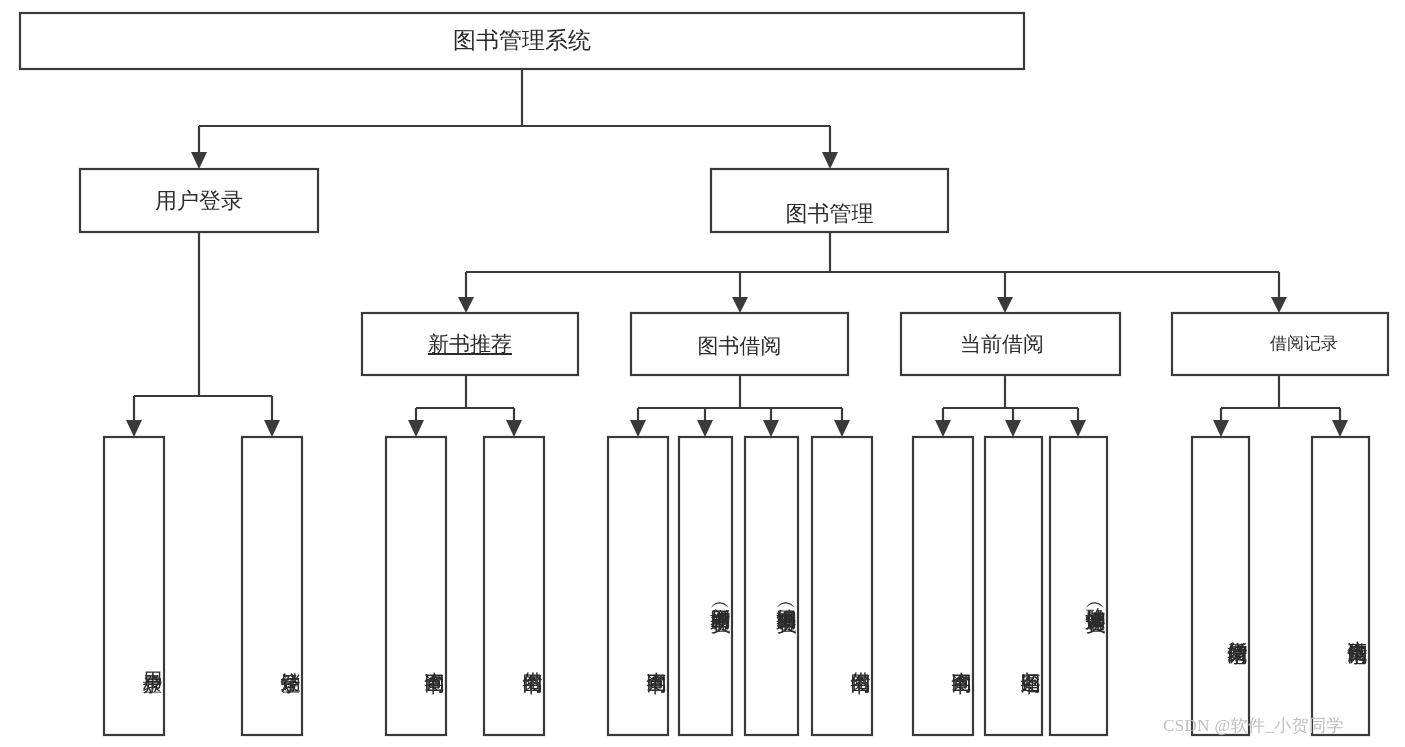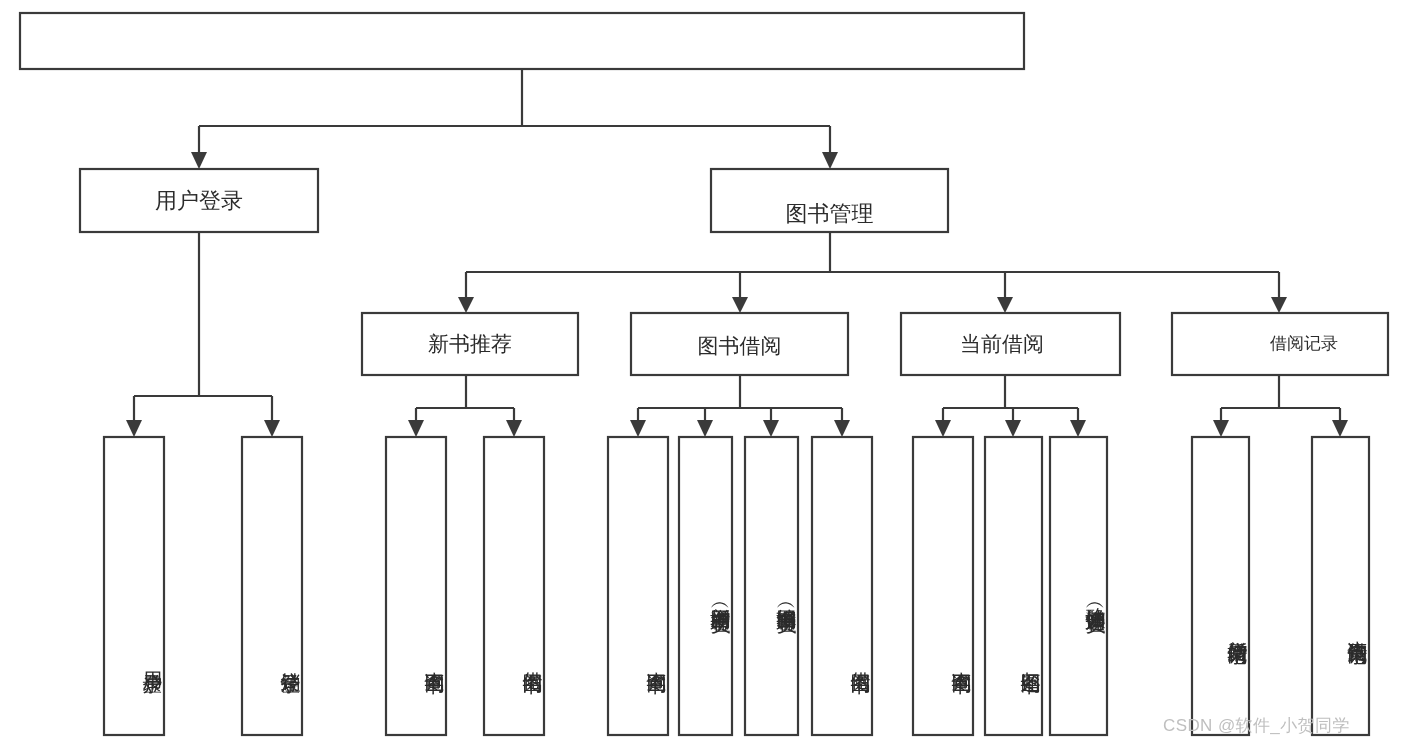--- a/index.html
+++ b/index.html
@@ -181,26 +181,27 @@
     <rect class="node-box" x="679" y="437" width="53" height="298"></rect>
     <rect class="node-box" x="745" y="437" width="53" height="298"></rect>
     <rect class="node-box" x="812" y="437" width="60" height="298"></rect>
     <rect class="node-box" x="913" y="437" width="60" height="298"></rect>
     <rect class="node-box" x="985" y="437" width="57" height="298"></rect>
     <rect class="node-box" x="1050" y="437" width="57" height="298"></rect>
     <rect class="node-box" x="1192" y="437" width="57" height="298"></rect>
     <rect class="node-box" x="1312" y="437" width="57" height="298"></rect>
   </svg>
 
+  <div class="node-label" style="left:20px; top:13px; width:1004px; height:56px; font-size:23px;">图书管理系统</div>
 
   <div class="node-label" style="left:80px; top:169px; width:238px; height:63px; font-size:22px;">用户登录</div>
 
   <div class="node-label" style="left:711px; top:169px; width:237px; height:63px; font-size:22px;margin-top:13px;">图书管理</div>
 
-  <div class="node-label" style="left:362px; top:313px; width:216px; height:62px; font-size:21px;">新书推荐</div>
+  <div class="node-label" style="left:362px; top:313px; width:216px; height:62px; font-size:21px;text-decoration:underline;">新书推荐</div>
 
   <div class="node-label" style="left:631px; top:313px; width:217px; height:66px; font-size:21px;">图书借阅</div>
 
   <div class="node-label" style="left:901px; top:313px; width:202px; height:62px; font-size:21px;">当前借阅</div>
 
   <div class="node-label" style="left:1196px; top:313px; width:216px; height:62px; font-size:17px;">借阅记录</div>
 
   <div class="node-label vertical" style="left:104px; top:437px; width:60px; height:298px; padding-top:72px;">用户登录</div>
 
   <div class="node-label vertical" style="left:242px; top:437px; width:60px; height:298px; padding-top:72px;">注销登录</div>
@@ -220,15 +221,15 @@
   <div class="node-label vertical" style="left:913px; top:437px; width:60px; height:298px; padding-top:72px;">查询图书</div>
 
   <div class="node-label vertical" style="left:985px; top:437px; width:57px; height:298px; padding-top:72px;">归还图书</div>
 
   <div class="node-label vertical" style="left:1050px; top:437px; width:57px; height:298px; padding-top:10px;">确认归还（管理员）</div>
 
   <div class="node-label vertical" style="left:1192px; top:437px; width:57px; height:298px; padding-top:42px;">新增借阅记录</div>
 
   <div class="node-label vertical" style="left:1312px; top:437px; width:57px; height:298px; padding-top:42px;">查询借阅记录</div>
 
-  <div class="watermark" style="left:1163px; top:714px;">CSDN @软件_小贺同学</div>
+  <div class="watermark" style="left:1163px; top:714px;font-family:Liberation Serif, serif;">CSDN @软件_小贺同学</div>
 
 </div>
 
 </body></html>

